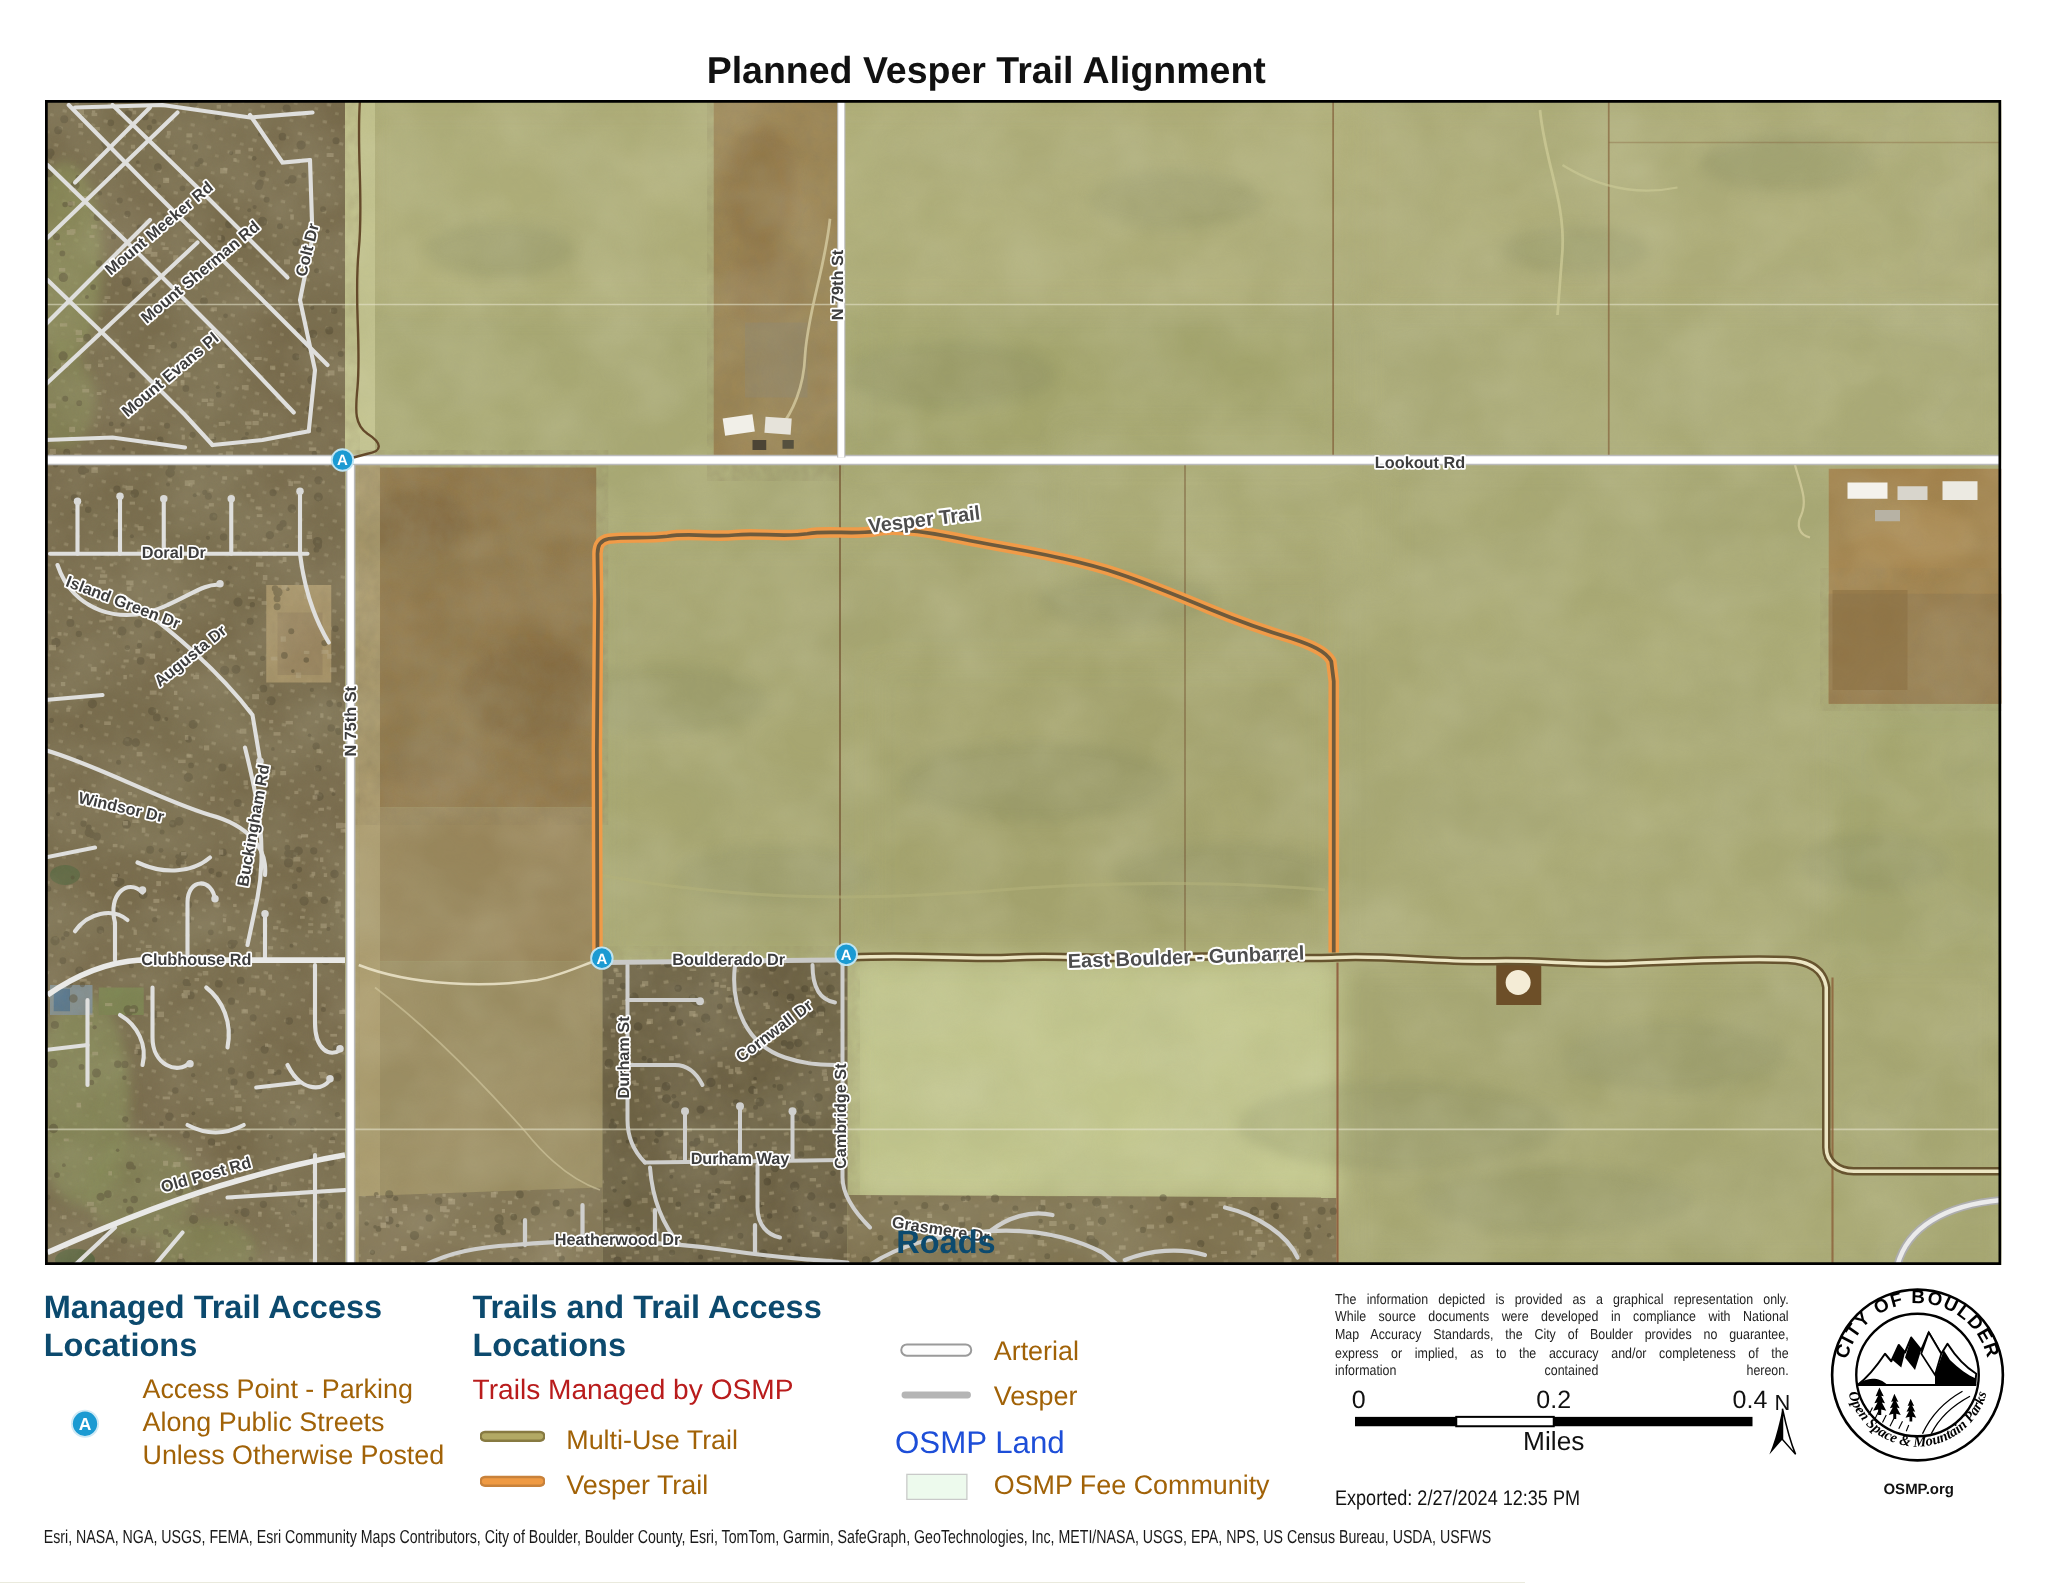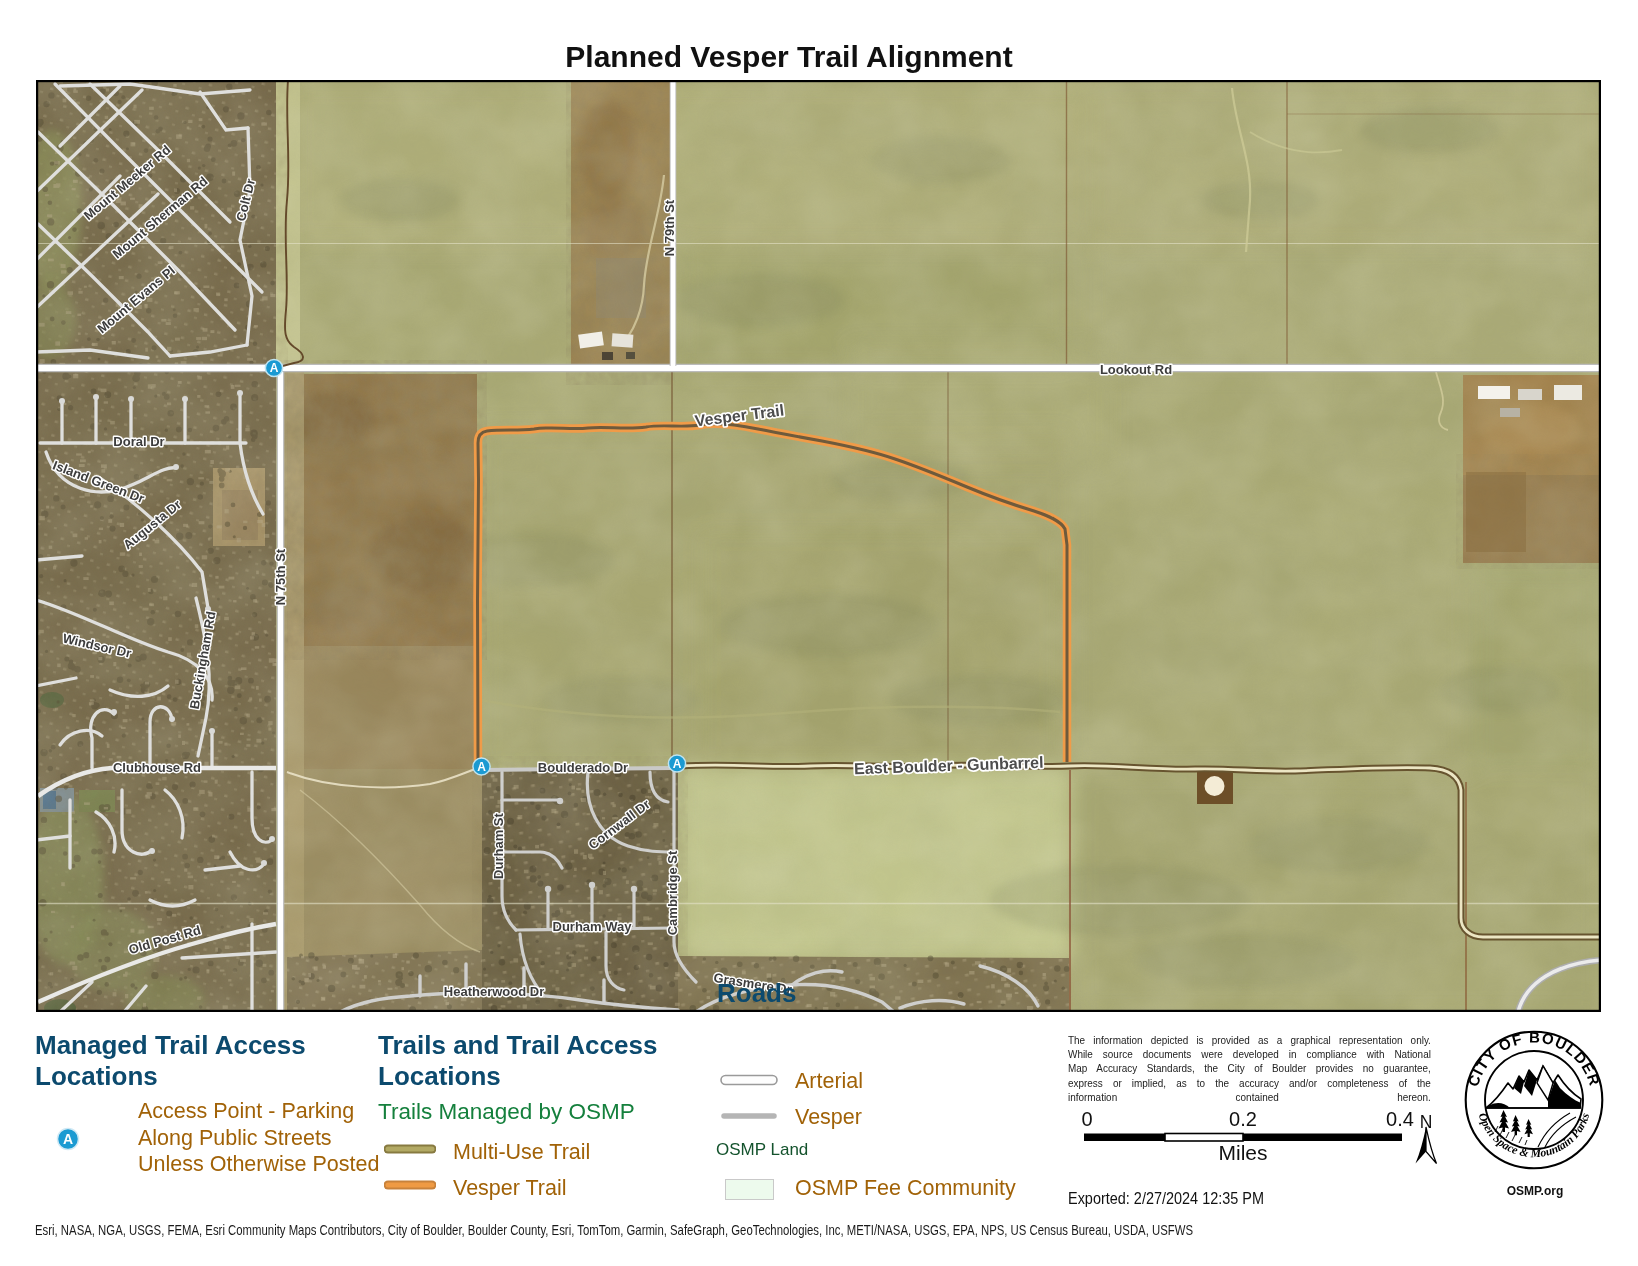--- a/index.html
+++ b/index.html
@@ -1507,25 +1507,25 @@
 </svg>
 </div>
 
 <div class="abs h1" style="left:35px;top:1030px;">Managed Trail Access<br>Locations</div>
 
 <svg class="abs" style="left:56px;top:1127px;" width="24" height="24" viewBox="0 0 24 24">
   <circle cx="12" cy="12" r="10.5" fill="#1b9ad2" stroke="#cfe9f5" stroke-width="1.5"></circle>
   <text x="12" y="16.8" font-family="Liberation Sans,sans-serif" font-size="14" font-weight="bold" fill="#fff" text-anchor="middle">A</text>
 </svg>
 
-<div class="abs leg" style="left:114px;top:1098px;margin-left:24px;">Access Point - Parking<br>Along Public Streets<br>Unless Otherwise Posted</div>
+<div class="abs leg" style="left:114px;top:1098px;">Access Point - Parking<br>Along Public Streets<br>Unless Otherwise Posted</div>
 
 <div class="abs h1" style="left:378px;top:1030px;">Trails and Trail Access<br>Locations</div>
 
-<div class="abs" style="left:378px;top:1099px;font-size:22.5px;color:#15803d;">Trails Managed by OSMP</div>
+<div class="abs" style="left:378px;top:1099px;font-size:22.5px;color:#b91c1c;">Trails Managed by OSMP</div>
 
 <svg class="abs" style="left:384px;top:1143px;" width="52" height="12" viewBox="0 0 52 12">
   <line x1="4" y1="6" x2="48" y2="6" stroke="#877a41" stroke-width="9" stroke-linecap="round"></line>
   <line x1="4" y1="6" x2="48" y2="6" stroke="#b2a964" stroke-width="5" stroke-linecap="round"></line>
 </svg>
 
 <div class="abs leg" style="left:453px;top:1139px;">Multi-Use Trail</div>
 
 <svg class="abs" style="left:384px;top:1179px;" width="52" height="12" viewBox="0 0 52 12">
   <line x1="4" y1="6" x2="48" y2="6" stroke="#c8823b" stroke-width="9" stroke-linecap="round"></line>
@@ -1541,21 +1541,21 @@
 </svg>
 
 <div class="abs leg" style="left:795px;top:1068px;">Arterial</div>
 
 <svg class="abs" style="left:719px;top:1110px;" width="62" height="12" viewBox="0 0 62 12">
   <line x1="5" y1="6" x2="55" y2="6" stroke="#b5b5b5" stroke-width="5.5" stroke-linecap="round"></line>
 </svg>
 
 <div class="abs leg" style="left:795px;top:1104px;">Vesper</div>
 
-<div class="abs" style="left:716px;top:1140px;font-size:17px;color:#14532d;">OSMP Land</div>
+<div class="abs" style="left:716px;top:1140px;font-size:25px;color:#1d4ed8;">OSMP Land</div>
 
 <div class="abs" style="left:725px;top:1179px;width:47px;height:19px;background:#edfaed;border:1px solid #c9c9c9;"></div>
 
 <div class="abs leg" style="left:795px;top:1175px;">OSMP Fee Community</div>
 
 <div class="abs" id="disc">The information depicted is provided as a graphical representation only.<br>While source documents were developed in compliance with National<br>Map Accuracy Standards, the City of Boulder provides no guarantee,<br>express or implied, as to the accuracy and/or completeness of the<br>information contained hereon.</div>
 
 <svg class="abs" style="left:1060px;top:1105px;" width="380" height="60" viewBox="0 0 380 60">
   <text x="27" y="21" font-size="20" fill="#111" text-anchor="middle">0</text>
   <text x="183" y="21" font-size="20" fill="#111" text-anchor="middle">0.2</text>

